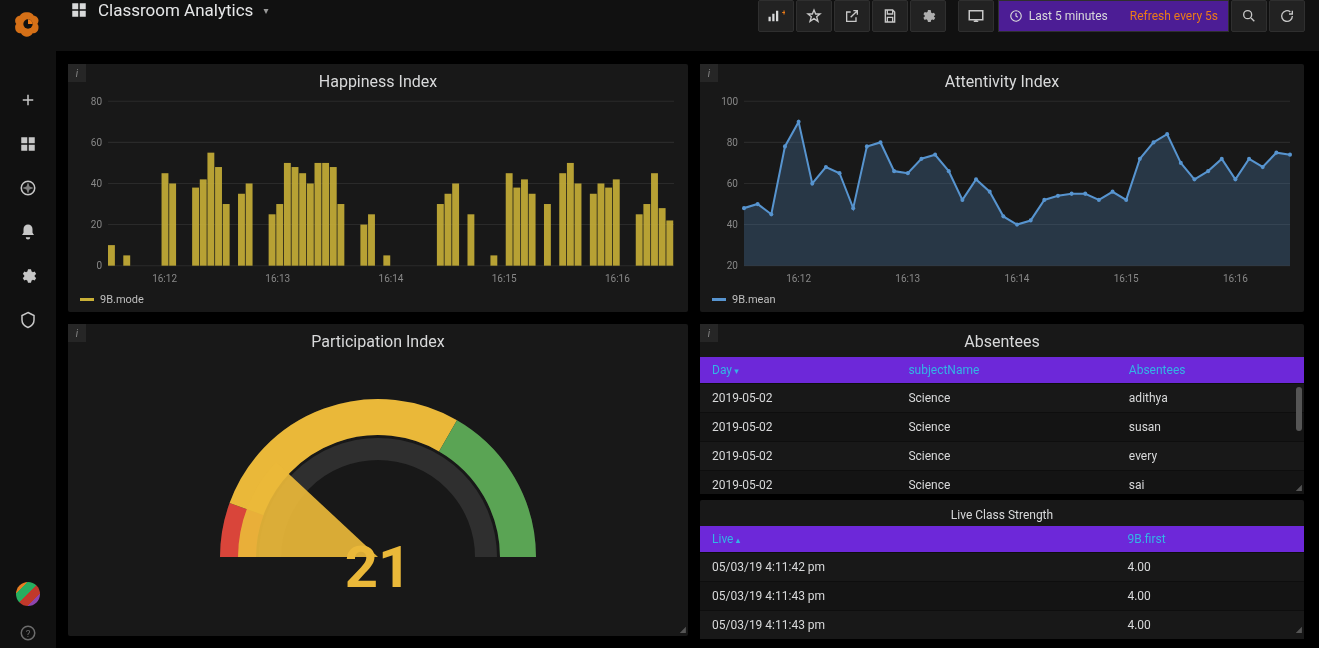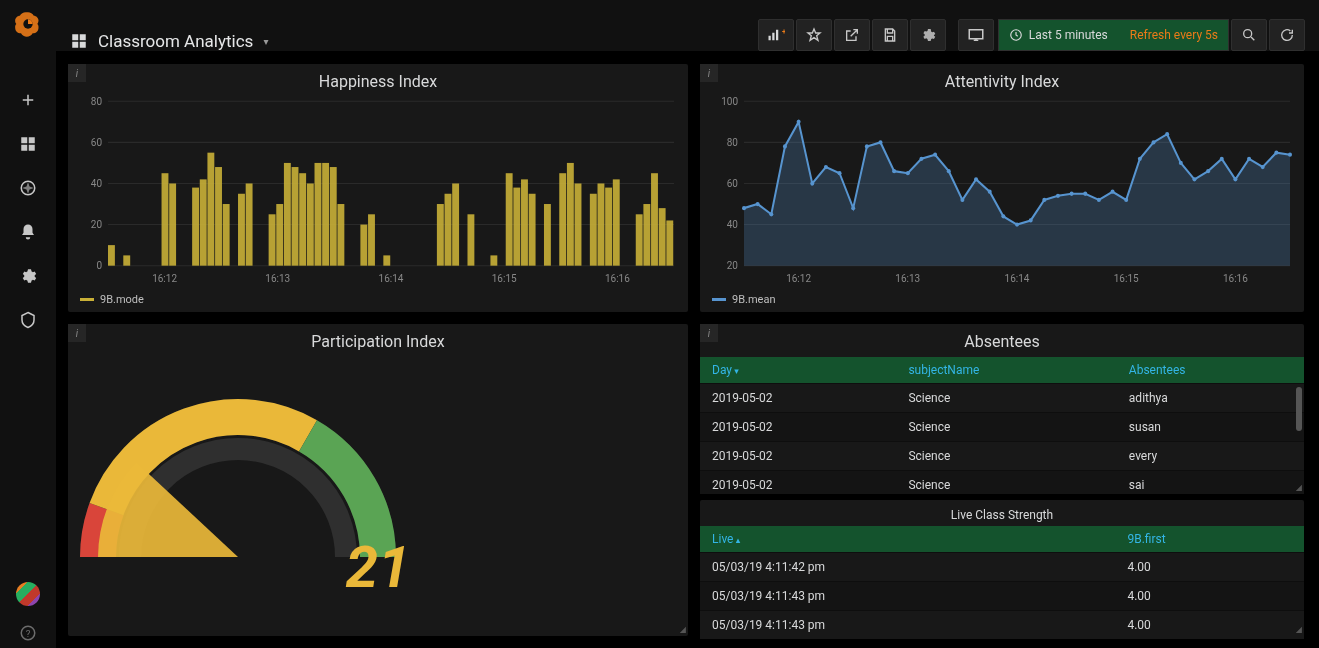--- a/index.html
+++ b/index.html
@@ -43,21 +43,21 @@
   margin-bottom: 18px;
 }
 
 .topbar {
   position: absolute;
   left: 56px; top: 0;
   right: 0;
   height: 52px;
   background: #111;
   display: flex;
-  align-items: flex-end;
+  align-items: flex-start;
   padding: 0 14px;
   border-bottom: 1px solid #000;
 }
 .topbar .dash-title {
   display: flex;
   align-items: center;
   gap: 10px;
   font-size: 17px;
   color: #e6e7e8;
 }
@@ -70,21 +70,21 @@
   color: #c7c7c7;
   border-radius: 2px;
   margin-left: 2px;
   cursor: pointer;
 }
 .topbar .btn.boxed { background: #222; border: 1px solid #2f2f2f; }
 .topbar .timepicker {
   display: flex;
   align-items: center;
   gap: 6px;
-  background: #14532d;
+  background: #4c1d95;
   border: 1px solid #2f2f2f;
   height: 32px;
   padding: 0 10px;
   margin-left: 4px;
   cursor: pointer;
   font-size: 12px;
 }
 .topbar .timepicker .refresh { color: #eb7b18; margin-left: 16px; }
 
 .main {
@@ -127,34 +127,34 @@
   padding: 8px 0 6px;
 }
 
 
 .chart-wrap { flex: 1; position: relative; margin: 0 10px 4px 10px; }
 .chart-svg { width: 100%; height: 100%; display: block; }
 .legend { padding: 4px 12px 6px; font-size: 11px; color: #bfbfbf; display:flex; align-items:center; gap:6px;}
 .legend .swatch { width: 14px; height: 3px; display: inline-block; }
 
 
-.gauge-wrap { flex:1; display:flex; align-items:center; justify-content:flex-start; position:relative;font-style:italic; }
+.gauge-wrap { flex:1; display:flex; align-items:center; justify-content:center; position:relative; }
 .gauge-value {
   position: absolute;
   font-size: 58px;
   font-weight: 700;
   top: 176px;
   left: 50%;
   transform: translateX(-50%);
 }
 
 
 .tbl { width: 100%; border-collapse: collapse; font-size: 12px; }
 .tbl thead th {
-  background: #14532d;
+  background: #6d28d9;
   color: #33b5e5;
   text-align: left;
   padding: 6px 12px;
   font-weight: 400;
   cursor: pointer;
 }
 .tbl thead th.sorted::after { content: " ▾"; font-size: 9px; color:#33b5e5; }
 .tbl thead th.sorted-asc::after { content: " ▴"; font-size: 9px; color:#33b5e5; }
 .tbl tbody td { padding: 7px 12px; border-top: 1px solid #0e0e0e; color: #d8d9da; }
 .tbl tbody tr:nth-child(odd) td { background: #181818; }

